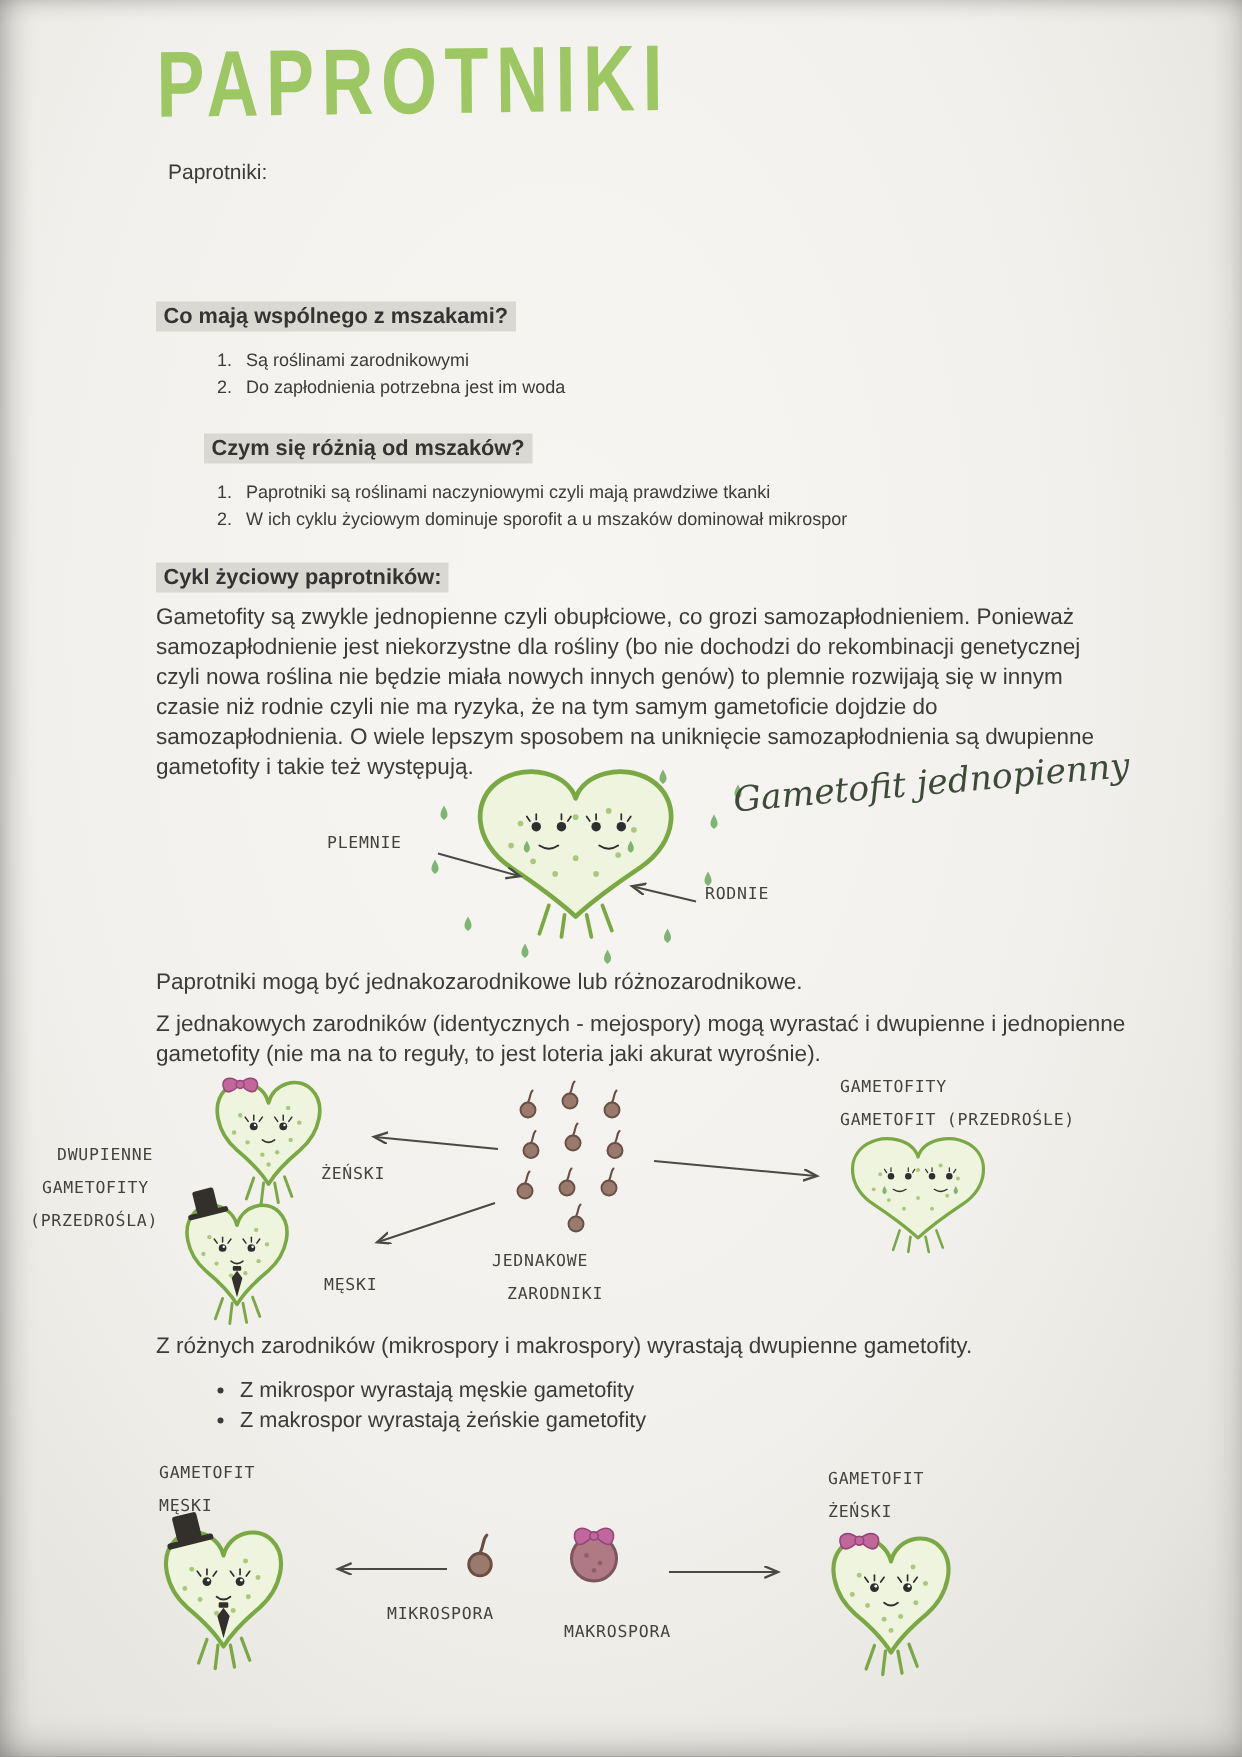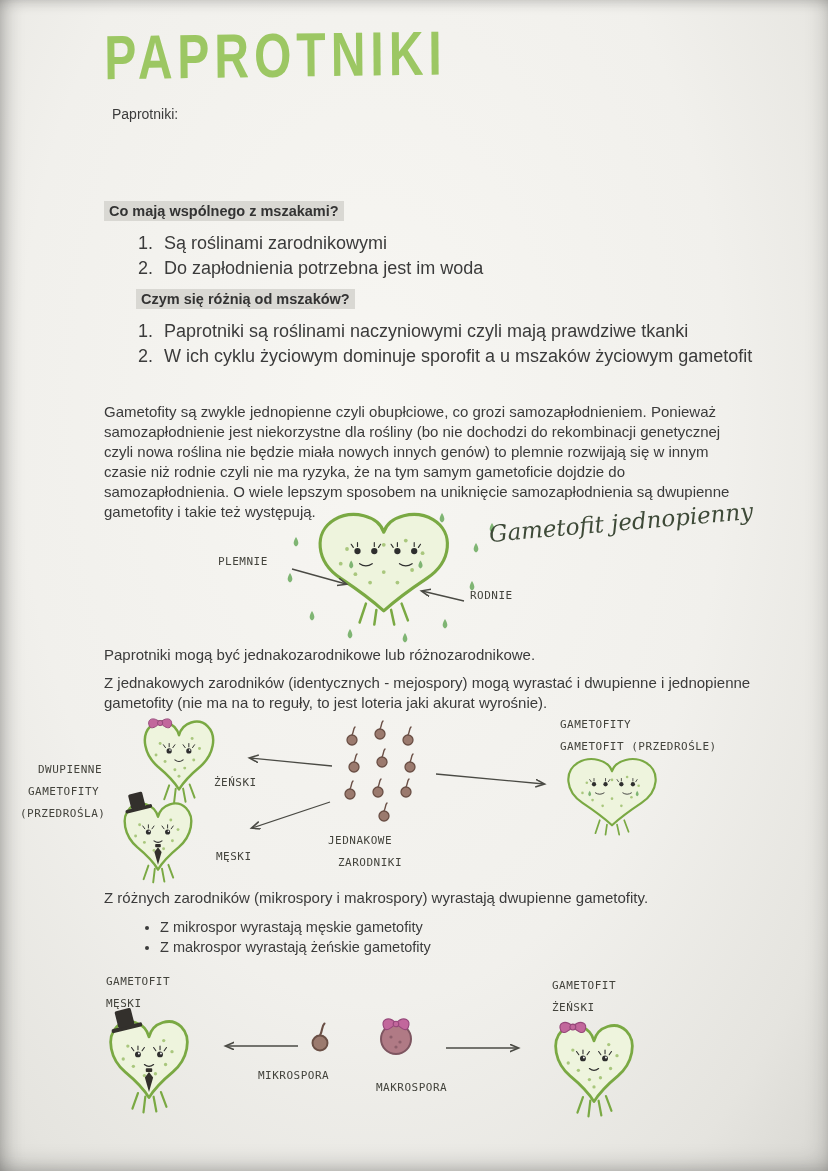--- a/index.html
+++ b/index.html
@@ -11,21 +11,21 @@
                inset 0 10px 16px -10px rgba(0,0,0,.20);}
   .abs{position:absolute;}
   .title{font-size:48px;font-weight:700;letter-spacing:5px;color:#9cc763;
     transform:scaleY(1.3) rotate(-0.6deg);transform-origin:left top;white-space:nowrap;}
   .smalllabel{font-size:14px;}
   .heading{display:inline-block;background:#d9d8d3;color:#333;font-weight:700;
     font-size:14.5px;padding:2px 5px;}
   .bodytext{font-size:15px;line-height:20px;}
   ul.blist{margin:0;padding-left:24px;font-size:14.5px;}
   ul.blist li{margin:3px 0 4px 0;}
-  ol.nlist{margin:0;padding-left:22px;font-size:18px;}
+  ol.nlist{margin:0;padding-left:22px;font-size:12px;}
   ol.nlist li{margin:3px 0 4px 0;padding-left:6px;}
   .hand{font-family:"DejaVu Sans Mono",monospace;font-size:11px;letter-spacing:.5px;
     color:#43433c;white-space:nowrap;}
   .cursive{font-family:"DejaVu Serif",serif;font-style:italic;font-size:23px;
     color:#3e4a38;white-space:nowrap;transform:rotate(-5deg);transform-origin:left top;}
   .fig{position:absolute;}
   .fig svg{position:absolute;left:0;top:0;}
   .defs{position:absolute;width:0;height:0;overflow:hidden;}
 </style>
 </head>
@@ -152,23 +152,26 @@
   <ol class="abs nlist" style="left:136px;top:230px;">
     <li>Są roślinami zarodnikowymi</li>
     <li>Do zapłodnienia potrzebna jest im woda</li>
   </ol>
 
   <div class="abs" style="left:104px;top:289px;padding-left:32px;">
     <span class="heading">Czym się różnią od mszaków?</span>
   </div>
   <ol class="abs nlist" style="left:136px;top:318px;">
     <li>Paprotniki są roślinami naczyniowymi czyli mają prawdziwe tkanki</li>
-    <li>W ich cyklu życiowym dominuje sporofit a u mszaków życiowym gametofit</li>
+    <li>W ich cyklu życiowym dominuje sporofit a u mszaków dominował mikrospor</li>
   </ol>
 
+  <div class="abs" style="left:104px;top:375px;">
+    <span class="heading">Cykl życiowy paprotników:</span>
+  </div>
   <div class="abs bodytext" style="left:104px;top:402px;width:648px;">Gametofity są zwykle jednopienne czyli obupłciowe, co grozi samozapłodnieniem. Ponieważ samozapłodnienie jest niekorzystne dla rośliny (bo nie dochodzi do rekombinacji genetycznej czyli nowa roślina nie będzie miała nowych innych genów) to plemnie rozwijają się w innym czasie niż rodnie czyli nie ma ryzyka, że na tym samym gametoficie dojdzie do samozapłodnienia. O wiele lepszym sposobem na uniknięcie samozapłodnienia są dwupienne gametofity i takie też występują.</div>
 
   <div class="fig" style="left:100px;top:505px;width:660px;height:150px;">
     <svg width="660" height="150" viewBox="0 0 660 150">
       <defs>
         <marker id="ah1" markerWidth="9" markerHeight="9" refX="6.5" refY="3" orient="auto">
           <path d="M0,0 L7,3 L0,6" fill="none" stroke="#4a4a44" stroke-width="1.2"></path>
         </marker>
       </defs>
       <g transform="translate(205,2) scale(1.05)">

